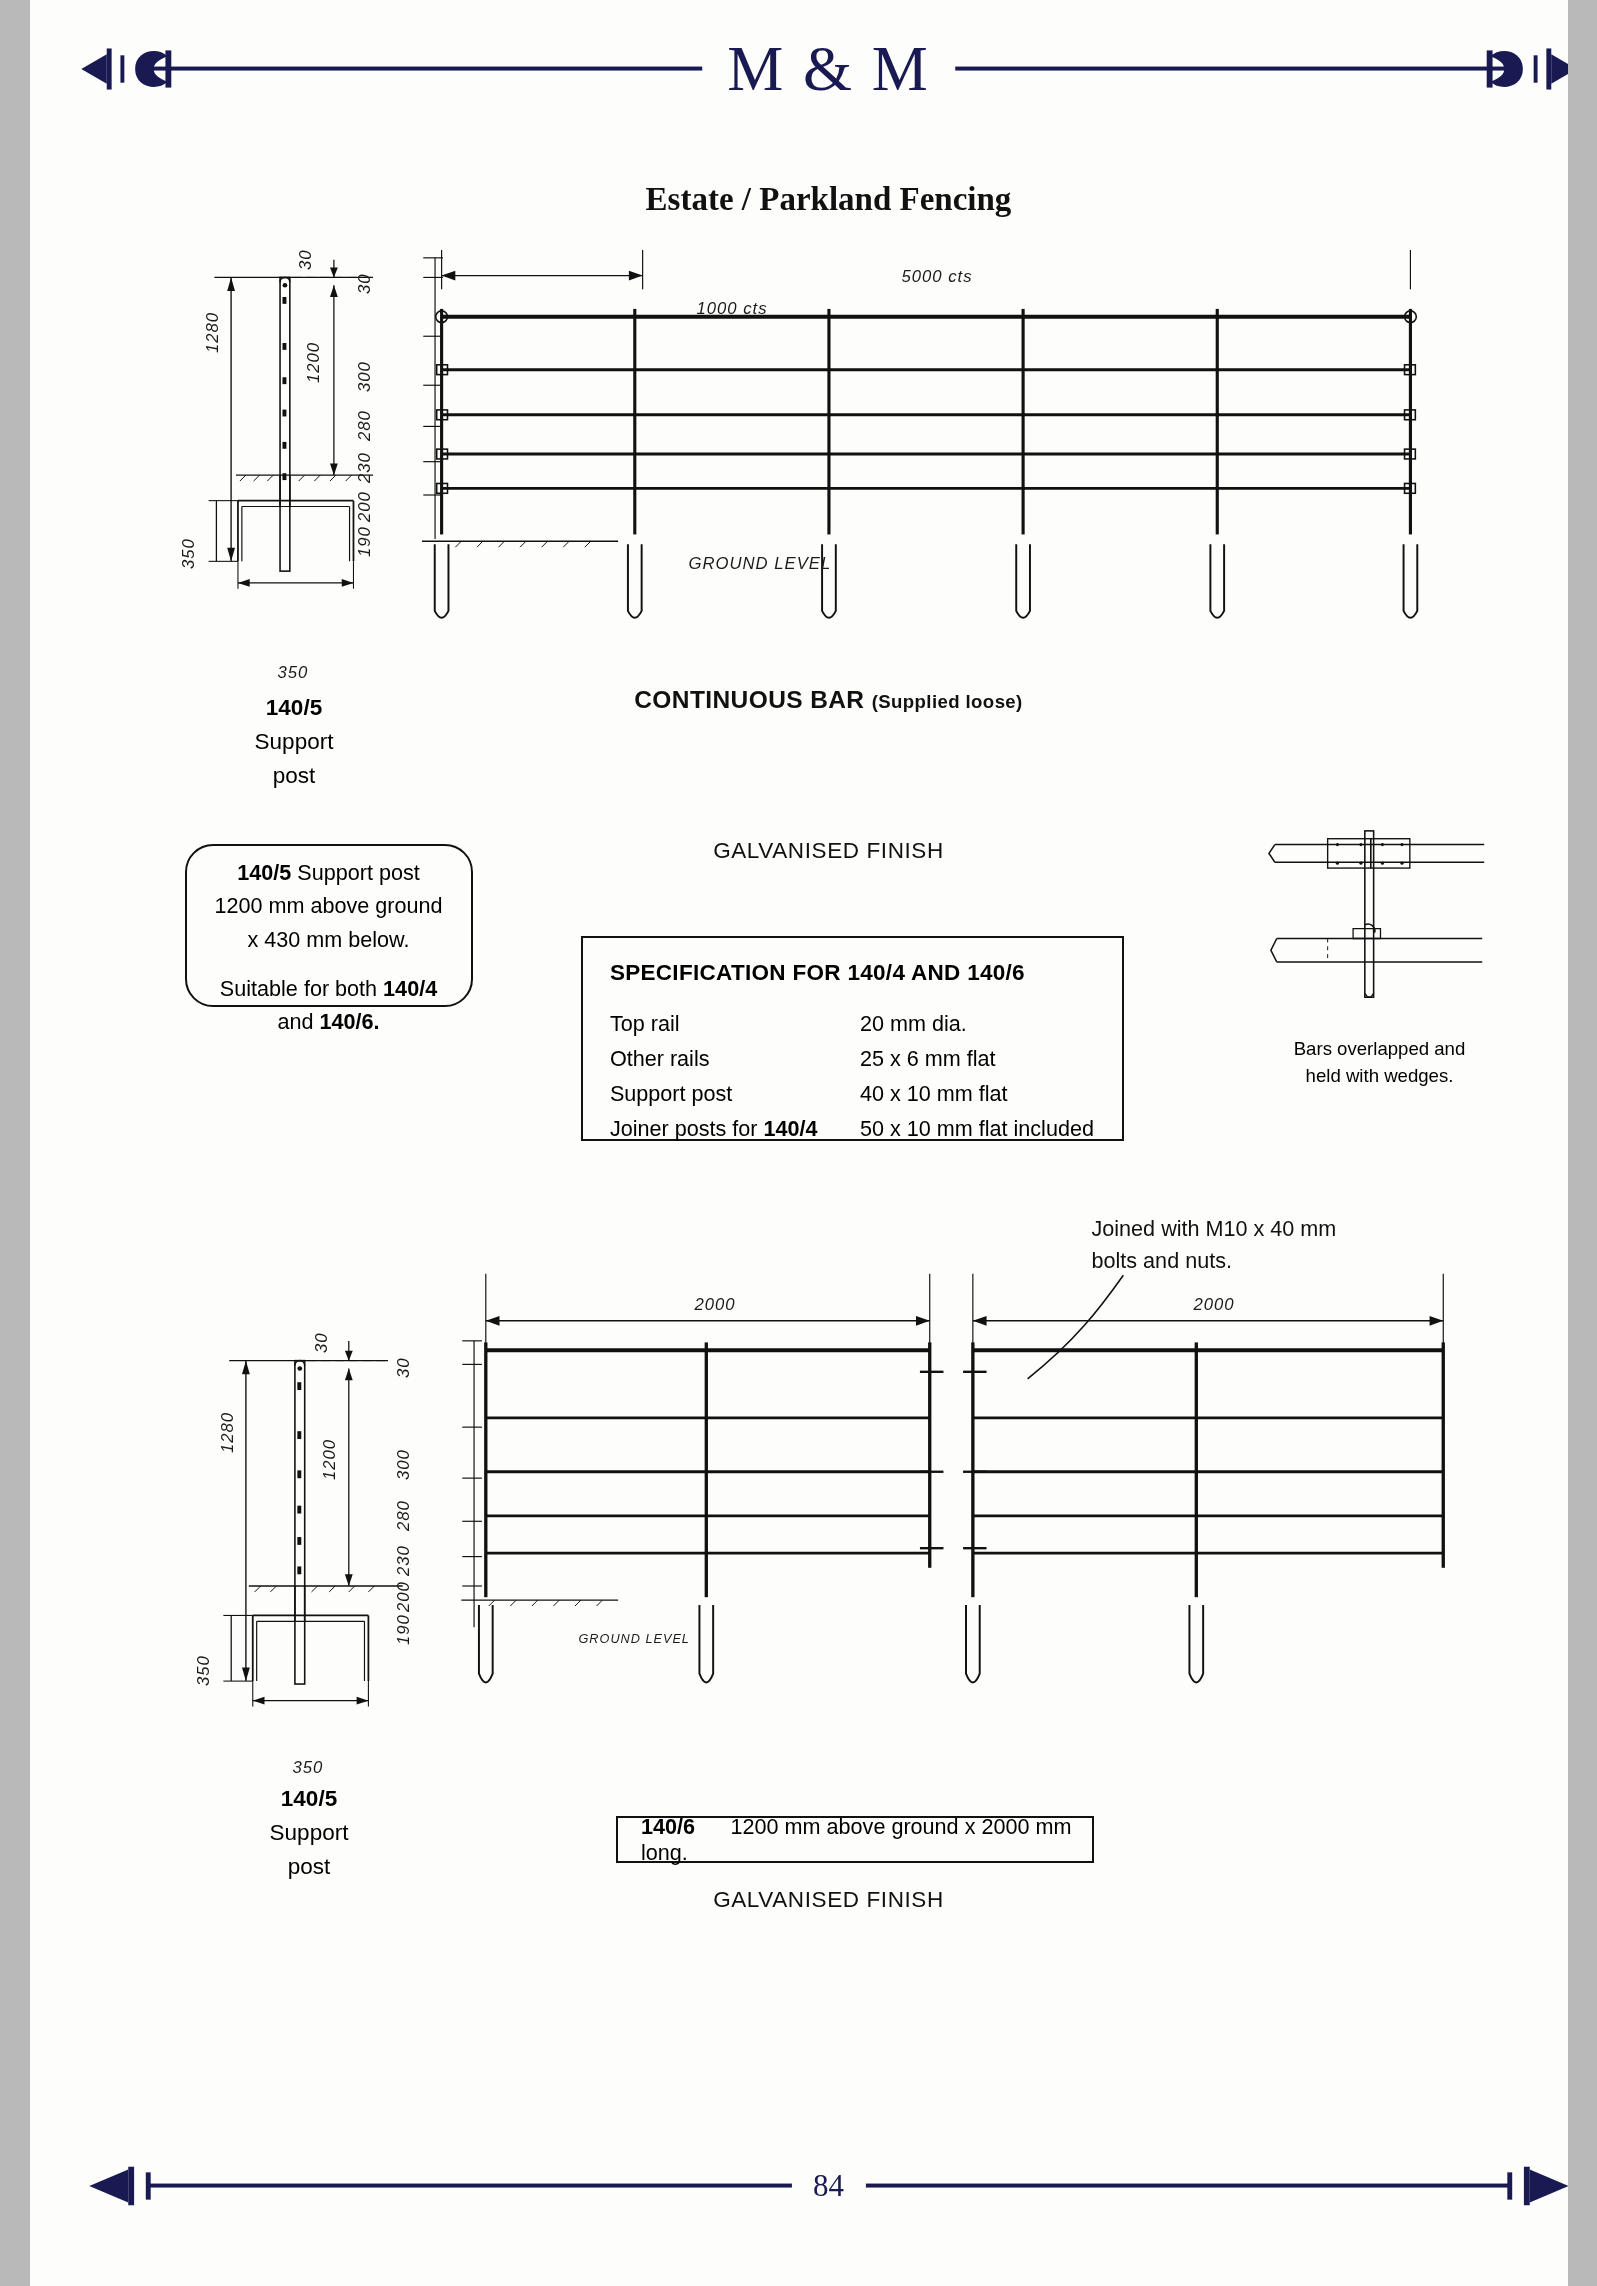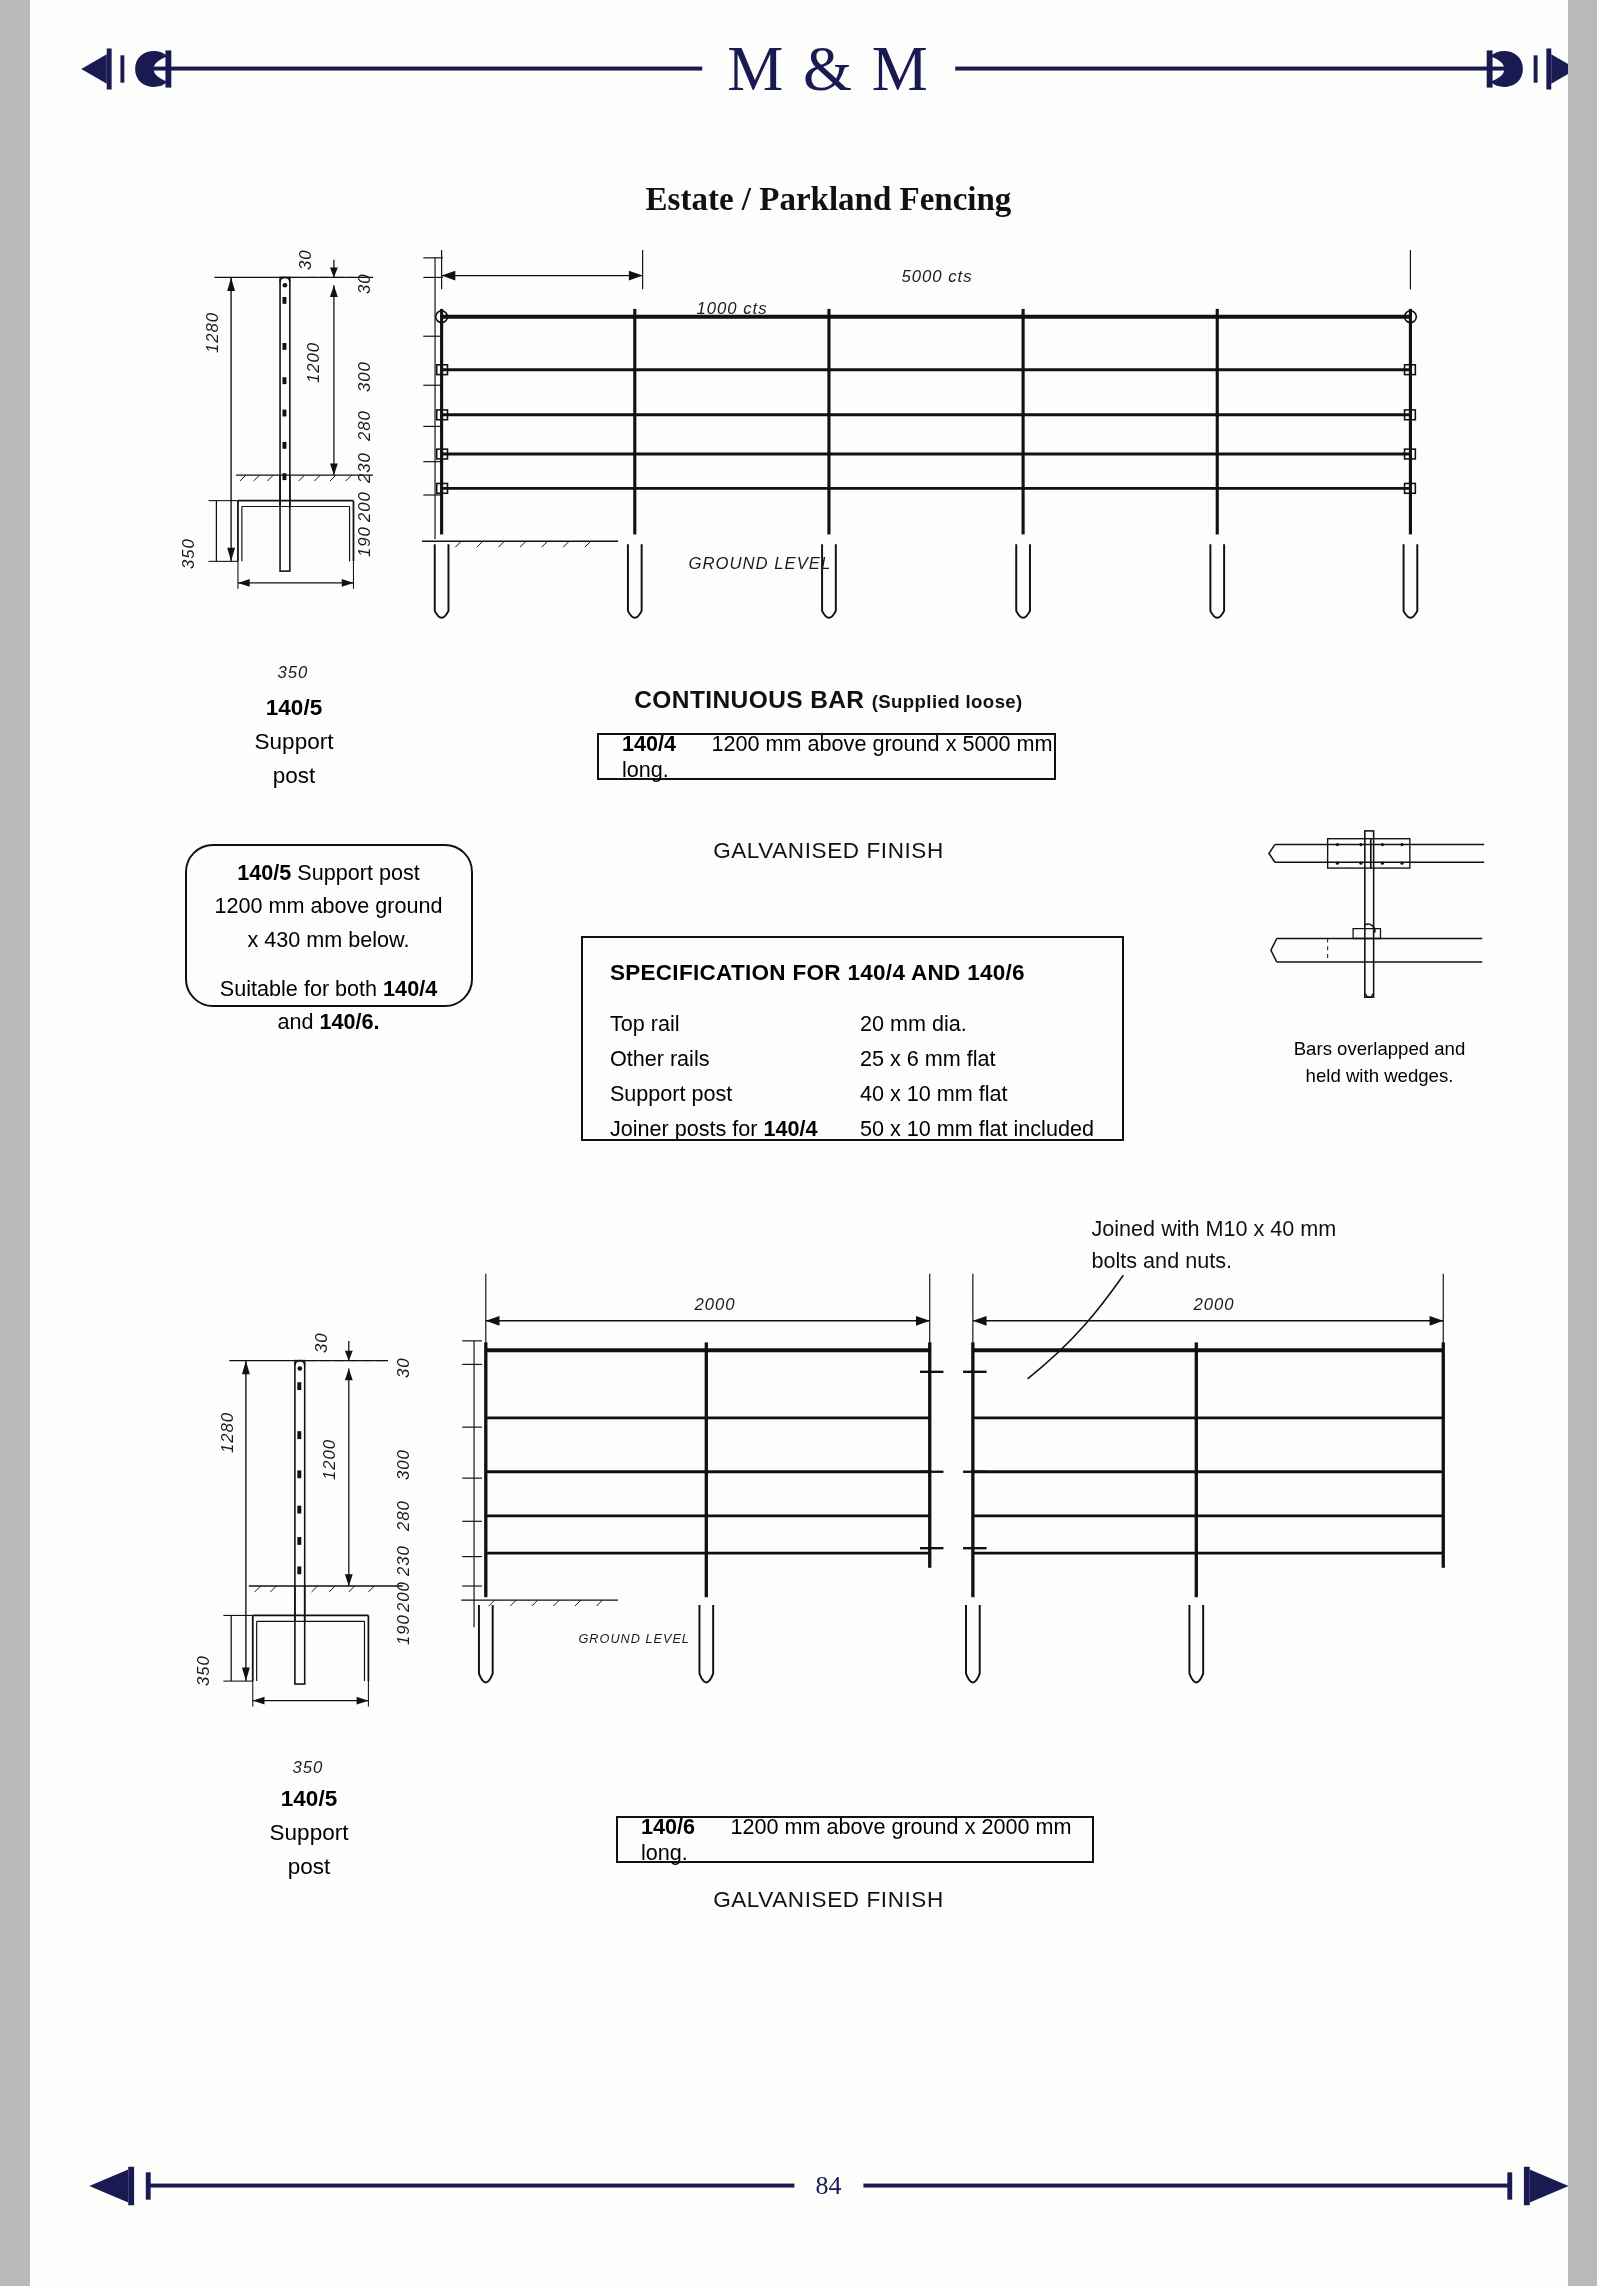--- a/index.html
+++ b/index.html
@@ -36,21 +36,21 @@
   .specrow{display:flex;font-size:21.6px;line-height:1.62;}
   .specrow .k{width:250px;}
   .spec-title{font-size:22.5px;font-weight:bold;letter-spacing:0.3px;margin-bottom:21.6px;}
   .galv{font-size:22.5px;letter-spacing:0.6px;text-align:center;}
   .bar-box{position:absolute;border:2.5px solid #111;background:#fdfdfb;
            display:flex;align-items:center;}
   .bar-box span{font-size:21.6px;padding-left:23.5px;}
   .bar-box b{font-weight:bold;}
   .detail-cap{position:absolute;text-align:center;font-size:18.6px;line-height:1.45;margin-top:22px;}
   .pn{position:absolute;left:50%;top:50%;transform:translate(-50%,-50%);
-      font-family:"Liberation Serif",serif;font-size:26px;color:#1a1a52;
+      font-family:"Liberation Serif",serif;font-size:31px;color:#1a1a52;
       background:#fdfdfb;padding:0 21.6px;}
   svg{display:block;}
   .postcap{position:absolute;text-align:center;font-size:22.5px;line-height:1.5;}
   .postcap b{font-weight:bold;}
 </style>
 </head>
 <body>
 
 <div class="page">
 
@@ -232,23 +232,20 @@
 
   <span class="lbl hand" style="left:667px;top:299px;">1000 cts</span>
   <span class="lbl hand" style="left:872px;top:267px;">5000 cts</span>
   <span class="lbl hand" style="left:659px;top:554px;">GROUND LEVEL</span>
 
   <div class="lbl cap" style="left:0;width:1598px;text-align:center;top:686px;">
     <b>CONTINUOUS BAR</b>
     <span class="sub">(Supplied loose)</span>
   </div>
 
-  <div class="bar-box" style="left:567px;top:733px;width:455px;height:43px;">
-    <span><b>140/4</b>&nbsp;&nbsp;<span>1200 mm above ground x 5000 mm long.</span></span>
-  </div>
 
   <div class="lbl galv" style="left:0;width:1598px;top:838px;">GALVANISED FINISH</div>
 
   <div class="box" style="left:155px;top:844px;width:284px;height:159px;border-radius:28px;">
     <div class="inner">
       <div class="boxline"><b>140/5</b><span> Support post</span></div>
       <div class="boxline">1200 mm above ground</div>
       <div class="boxline">x 430 mm below.</div>
       <div class="boxline" style="margin-top:15.7px;"><span>Suitable for both </span><b>140/4</b></div>
       <div class="boxline"><span>and </span><b>140/6.</b></div>

